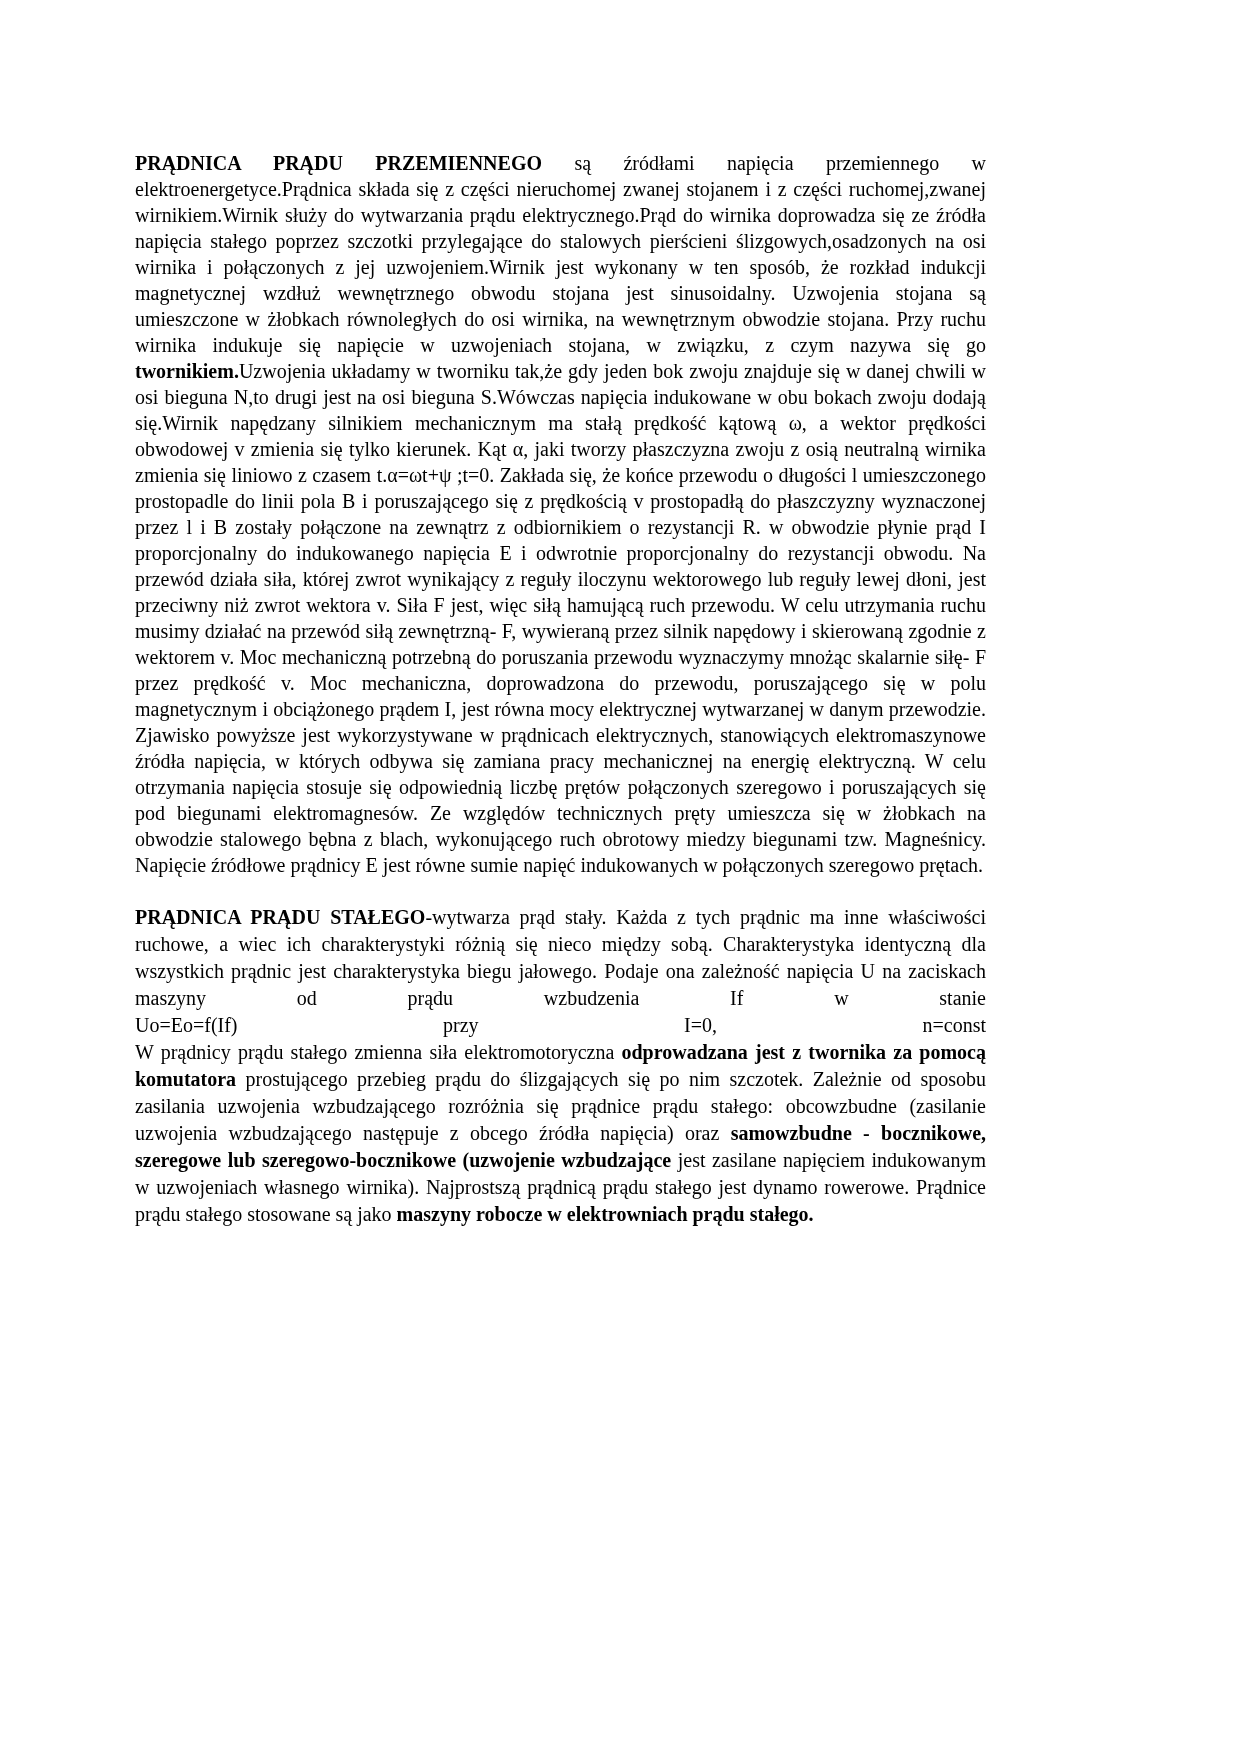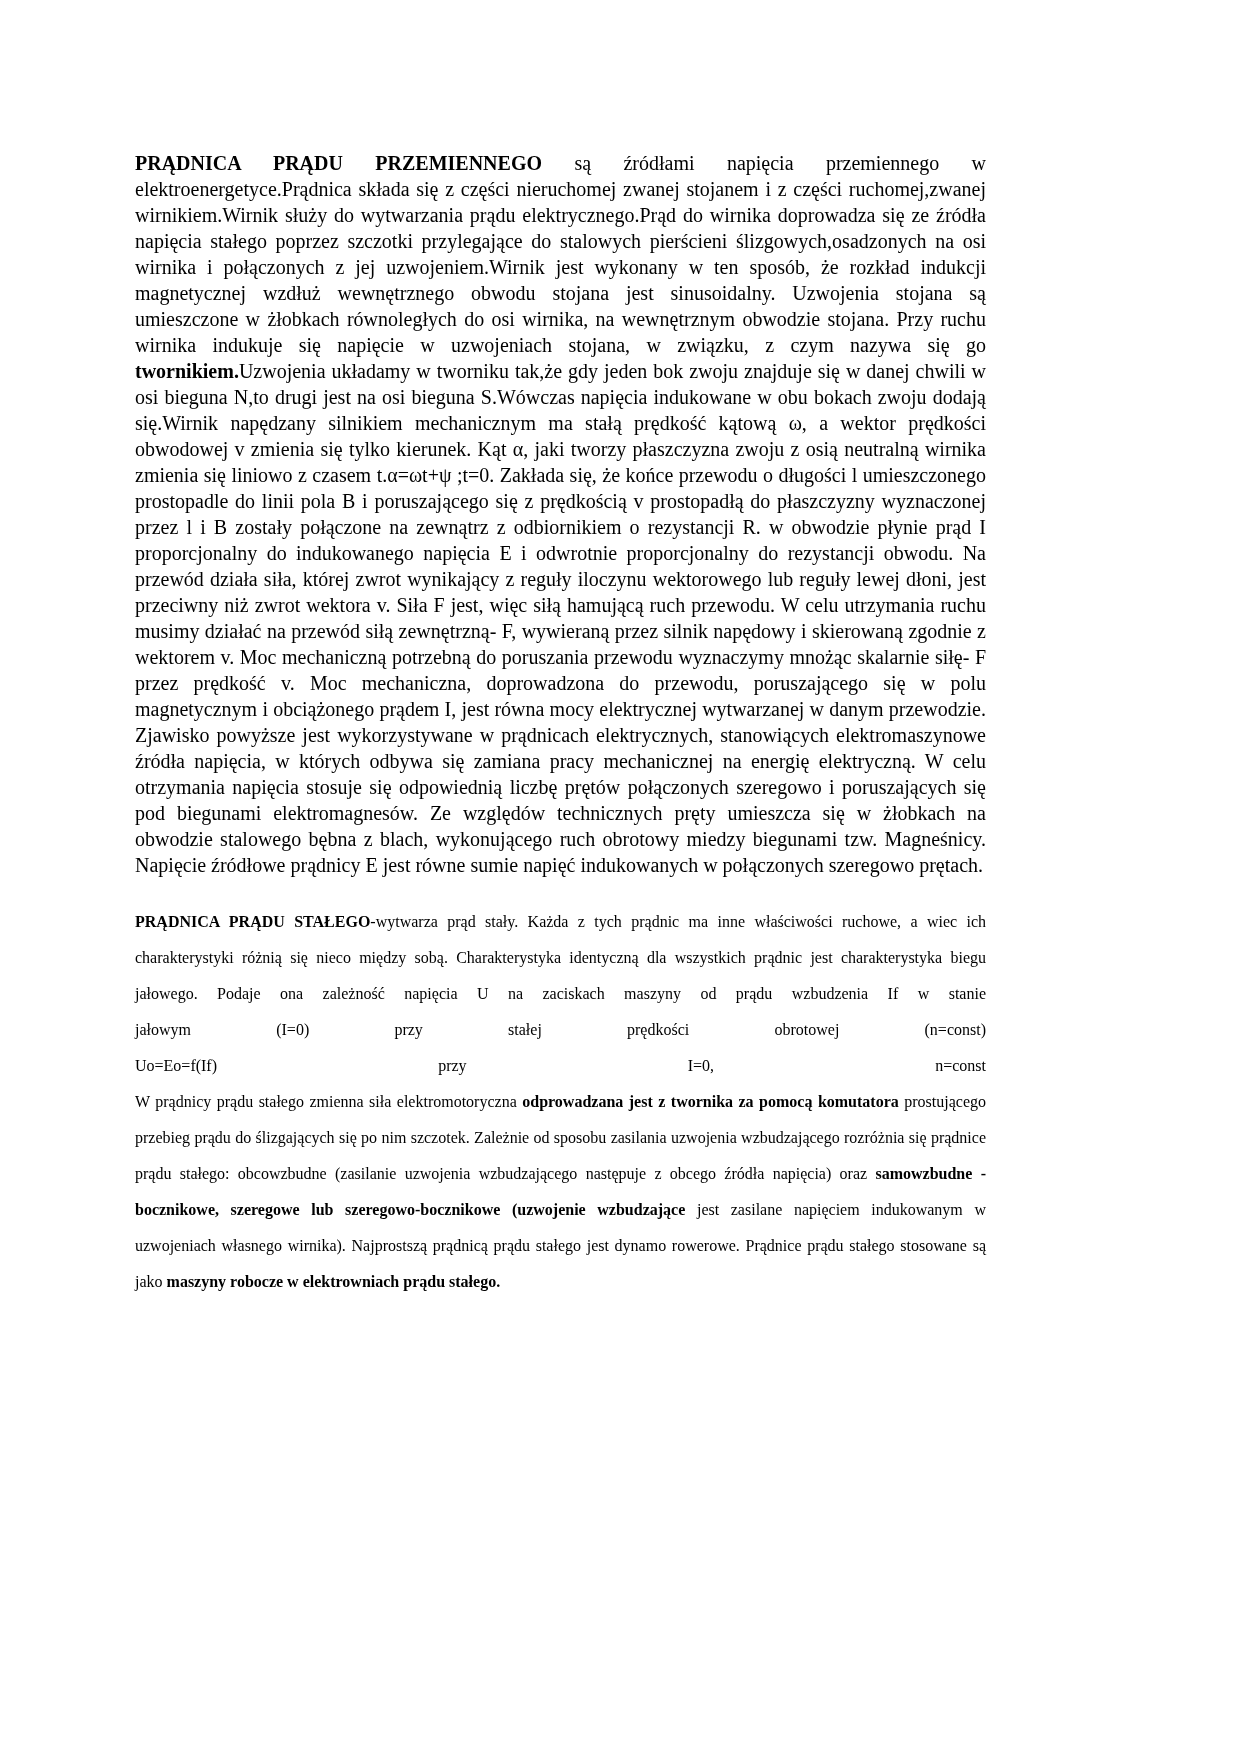--- a/index.html
+++ b/index.html
@@ -20,35 +20,34 @@
     margin-top: 21px;
   }
   .para {
     font-size: 20px;
     line-height: 26px;
     text-align: justify;
     margin: 0 0 26px 0;
   }
   .para.last { margin-bottom: 0; }
   .block {
-    font-size: 16px;
-    line-height: 36px;
+    font-size: 20px;
+    line-height: 27px;
     text-align: justify;
   }
   .just-last { text-align-last: justify; }
   .b { font-weight: 700; }
 </style>
 </head>
 <body>
 
 <div class="content">
 
   <p class="para"><span class="b">PRĄDNICA PRĄDU PRZEMIENNEGO</span><span> są źródłami napięcia przemiennego w elektroenergetyce.Prądnica składa się z części nieruchomej zwanej stojanem i z części ruchomej,zwanej wirnikiem.Wirnik służy do wytwarzania prądu elektrycznego.Prąd do wirnika doprowadza się ze źródła napięcia stałego poprzez szczotki przylegające do stalowych pierścieni ślizgowych,osadzonych na osi wirnika i połączonych z jej uzwojeniem.Wirnik jest wykonany w ten sposób, że rozkład indukcji magnetycznej wzdłuż wewnętrznego obwodu stojana jest sinusoidalny. Uzwojenia stojana są umieszczone w żłobkach równoległych do osi wirnika, na wewnętrznym obwodzie stojana. Przy ruchu wirnika indukuje się napięcie w uzwojeniach stojana, w związku, z czym nazywa się go </span><span class="b">twornikiem.</span><span>Uzwojenia układamy w tworniku tak,że gdy jeden bok zwoju znajduje się w danej chwili w osi bieguna N,to drugi jest na osi bieguna S.Wówczas napięcia indukowane w obu bokach zwoju dodają się.Wirnik napędzany silnikiem mechanicznym ma stałą prędkość kątową ω, a wektor prędkości obwodowej v zmienia się tylko kierunek. Kąt α, jaki tworzy płaszczyzna zwoju z osią neutralną wirnika zmienia się liniowo z czasem t.α=ωt+ψ ;t=0. Zakłada się, że końce przewodu o długości l umieszczonego prostopadle do linii pola B i poruszającego się z prędkością v prostopadłą do płaszczyzny wyznaczonej przez l i B zostały połączone na zewnątrz z odbiornikiem o rezystancji R. w obwodzie płynie prąd I proporcjonalny do indukowanego napięcia E i odwrotnie proporcjonalny do rezystancji obwodu. Na przewód działa siła, której zwrot wynikający z reguły iloczynu wektorowego lub reguły lewej dłoni, jest przeciwny niż zwrot wektora v. Siła F jest, więc siłą hamującą ruch przewodu. W celu utrzymania ruchu musimy działać na przewód siłą zewnętrzną- F, wywieraną przez silnik napędowy i skierowaną zgodnie z wektorem v. Moc mechaniczną potrzebną do poruszania przewodu wyznaczymy mnożąc skalarnie siłę- F przez prędkość v. Moc mechaniczna, doprowadzona do przewodu, poruszającego się w polu magnetycznym i obciążonego prądem I, jest równa mocy elektrycznej wytwarzanej w danym przewodzie. Zjawisko powyższe jest wykorzystywane w prądnicach elektrycznych, stanowiących elektromaszynowe źródła napięcia, w których odbywa się zamiana pracy mechanicznej na energię elektryczną. W celu otrzymania napięcia stosuje się odpowiednią liczbę prętów połączonych szeregowo i poruszających się pod biegunami elektromagnesów. Ze względów technicznych pręty umieszcza się w żłobkach na obwodzie stalowego bębna z blach, wykonującego ruch obrotowy miedzy biegunami tzw. Magneśnicy. Napięcie źródłowe prądnicy E jest równe sumie napięć indukowanych w połączonych szeregowo prętach.</span></p>
 
   <div class="para">
     <div class="block just-last"><span class="b">PRĄDNICA PRĄDU STAŁEGO</span><span>-wytwarza prąd stały. Każda z tych prądnic ma inne właściwości ruchowe, a wiec ich charakterystyki różnią się nieco między sobą. Charakterystyka identyczną dla wszystkich prądnic jest charakterystyka biegu jałowego. Podaje ona zależność napięcia U na zaciskach maszyny od prądu wzbudzenia If w stanie</span></div>
-    <div class="block just-last">jałowym (I=0) przy stałej prędkości obrotowej (n=const)</div>
     <div class="block just-last">Uo=Eo=f(If) przy I=0, n=const</div>
     <div class="block"><span>W prądnicy prądu stałego zmienna siła elektromotoryczna </span><span class="b">odprowadzana jest z twornika za pomocą komutatora</span><span> prostującego przebieg prądu do ślizgających się po nim szczotek. Zależnie od sposobu zasilania uzwojenia wzbudzającego rozróżnia się prądnice prądu stałego: obcowzbudne (zasilanie uzwojenia wzbudzającego następuje z obcego źródła napięcia) oraz </span><span class="b">samowzbudne - bocznikowe, szeregowe lub szeregowo-bocznikowe (uzwojenie wzbudzające</span><span> jest zasilane napięciem indukowanym w uzwojeniach własnego wirnika). Najprostszą prądnicą prądu stałego jest dynamo rowerowe. Prądnice prądu stałego stosowane są jako </span><span class="b">maszyny robocze w elektrowniach prądu stałego.</span></div>
   </div>
 
 
 </div>
 
 </body></html>

